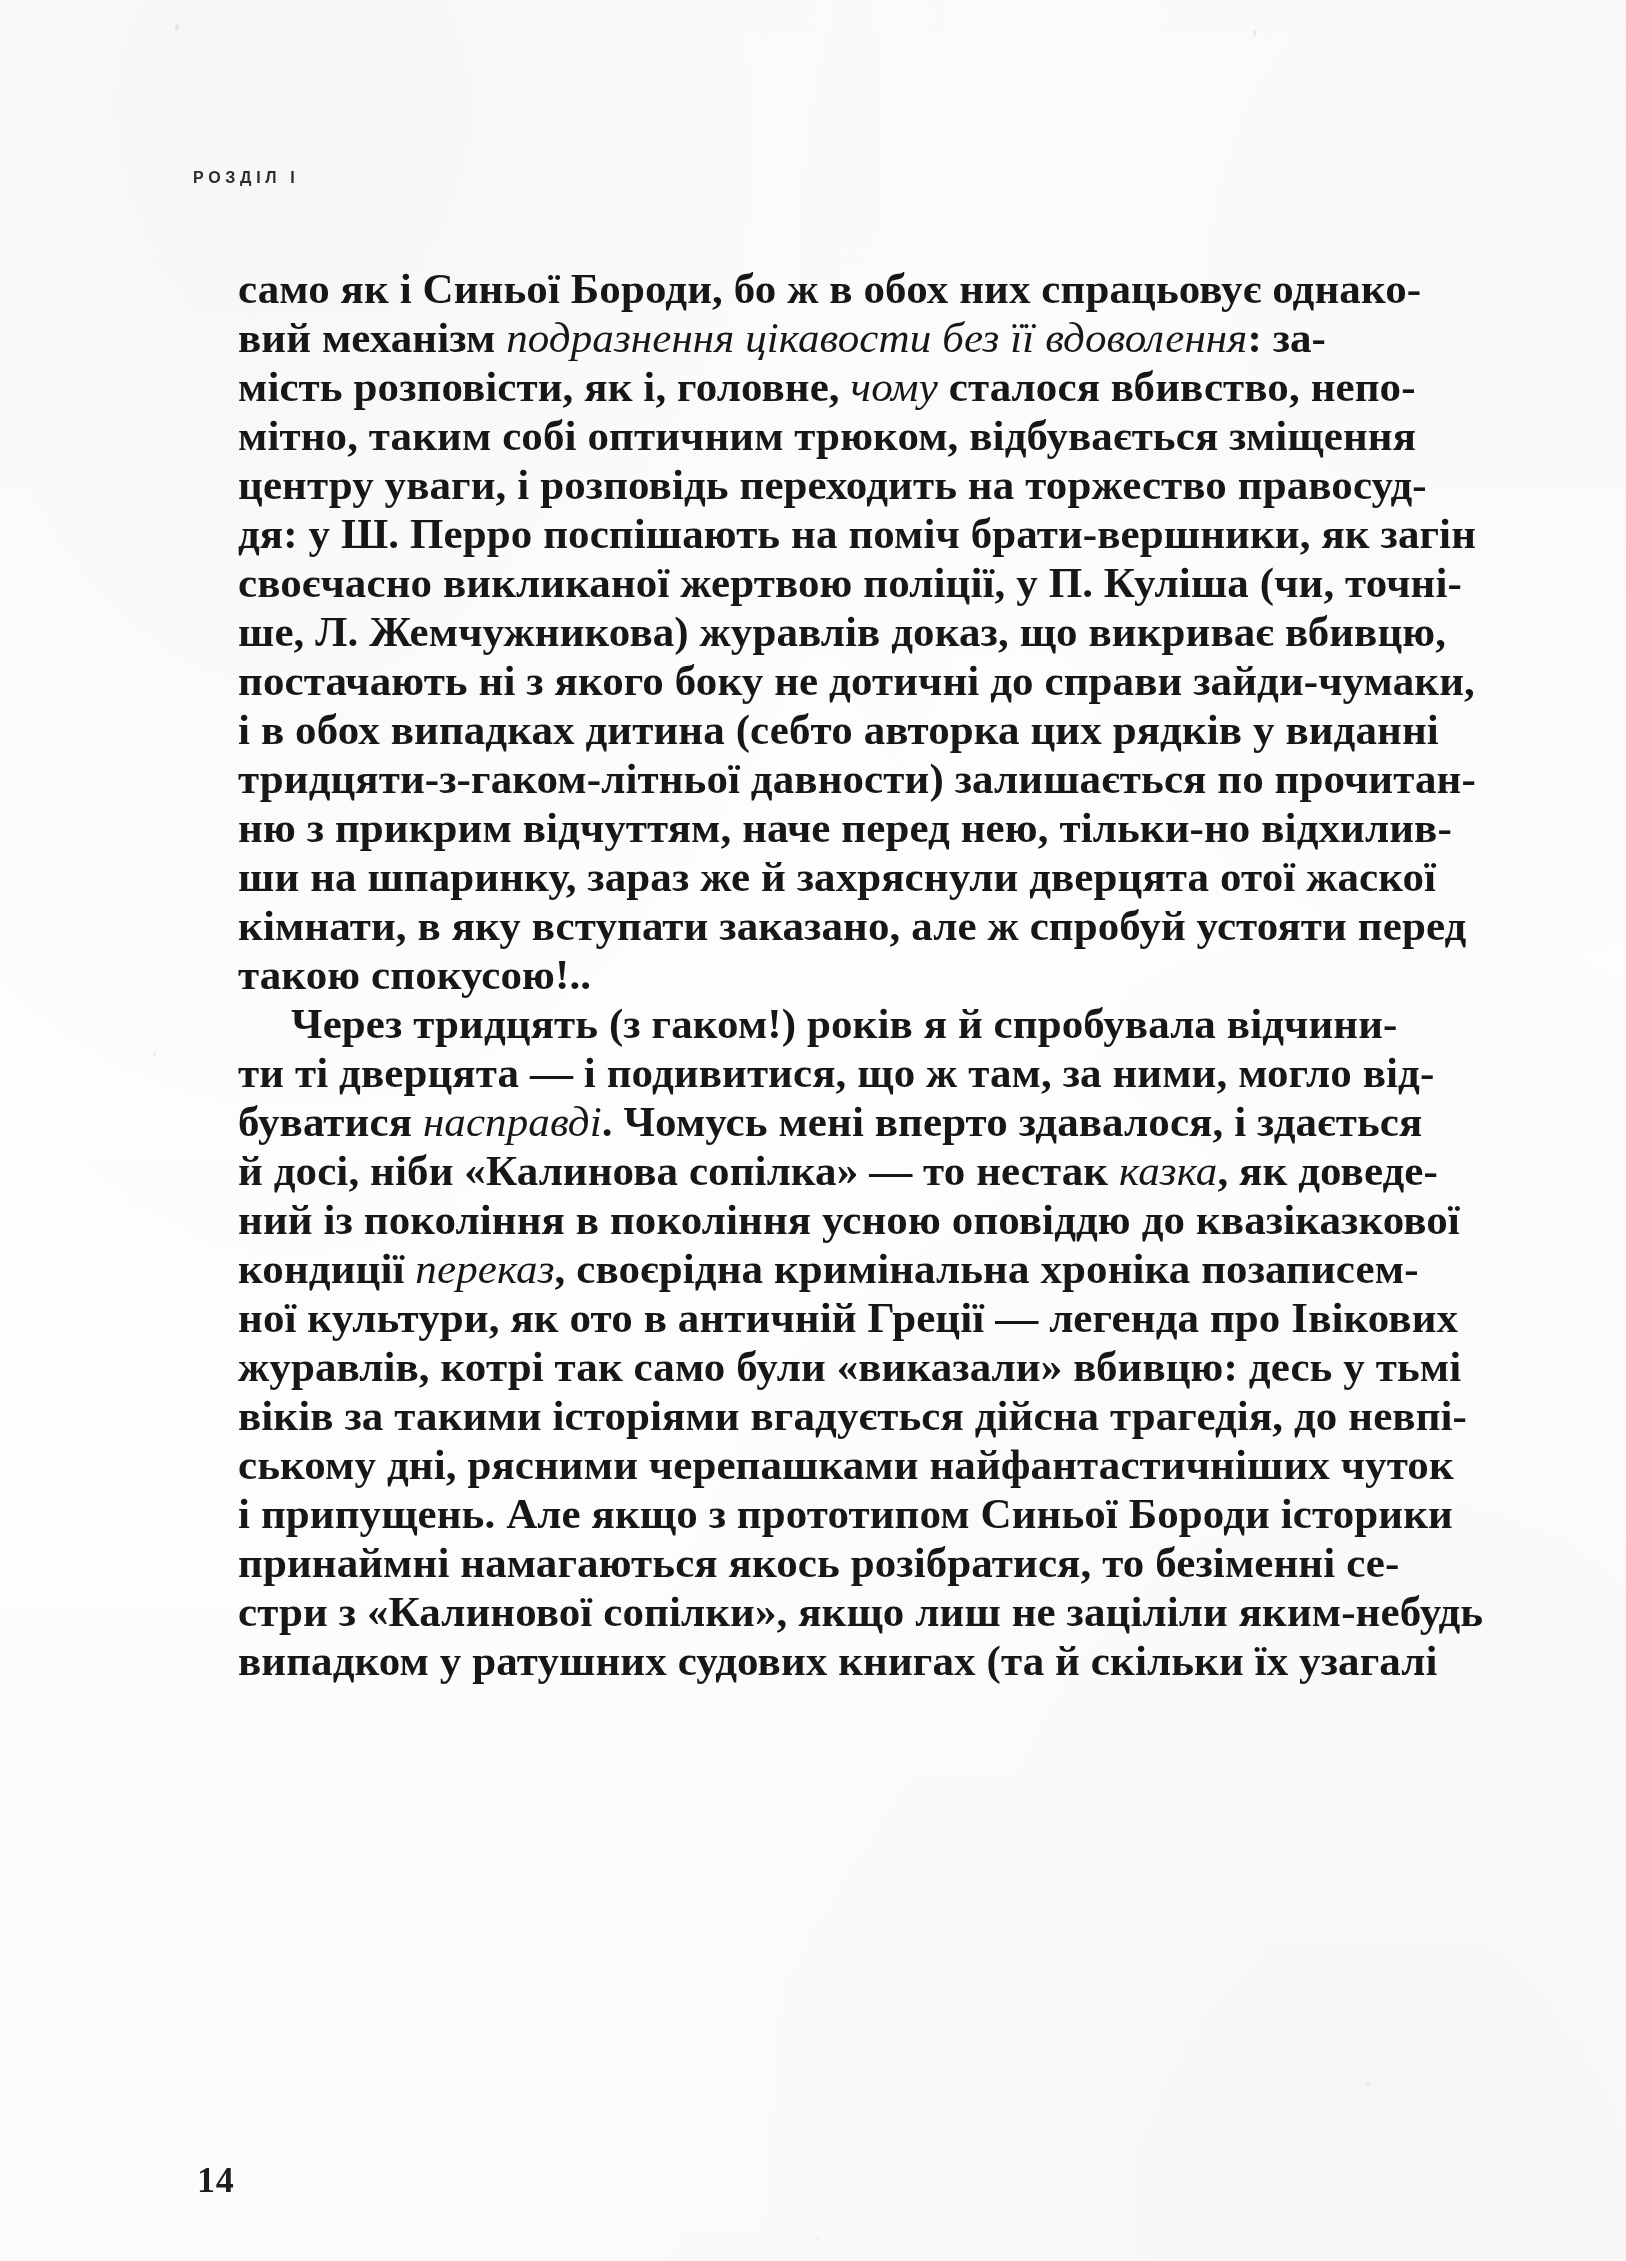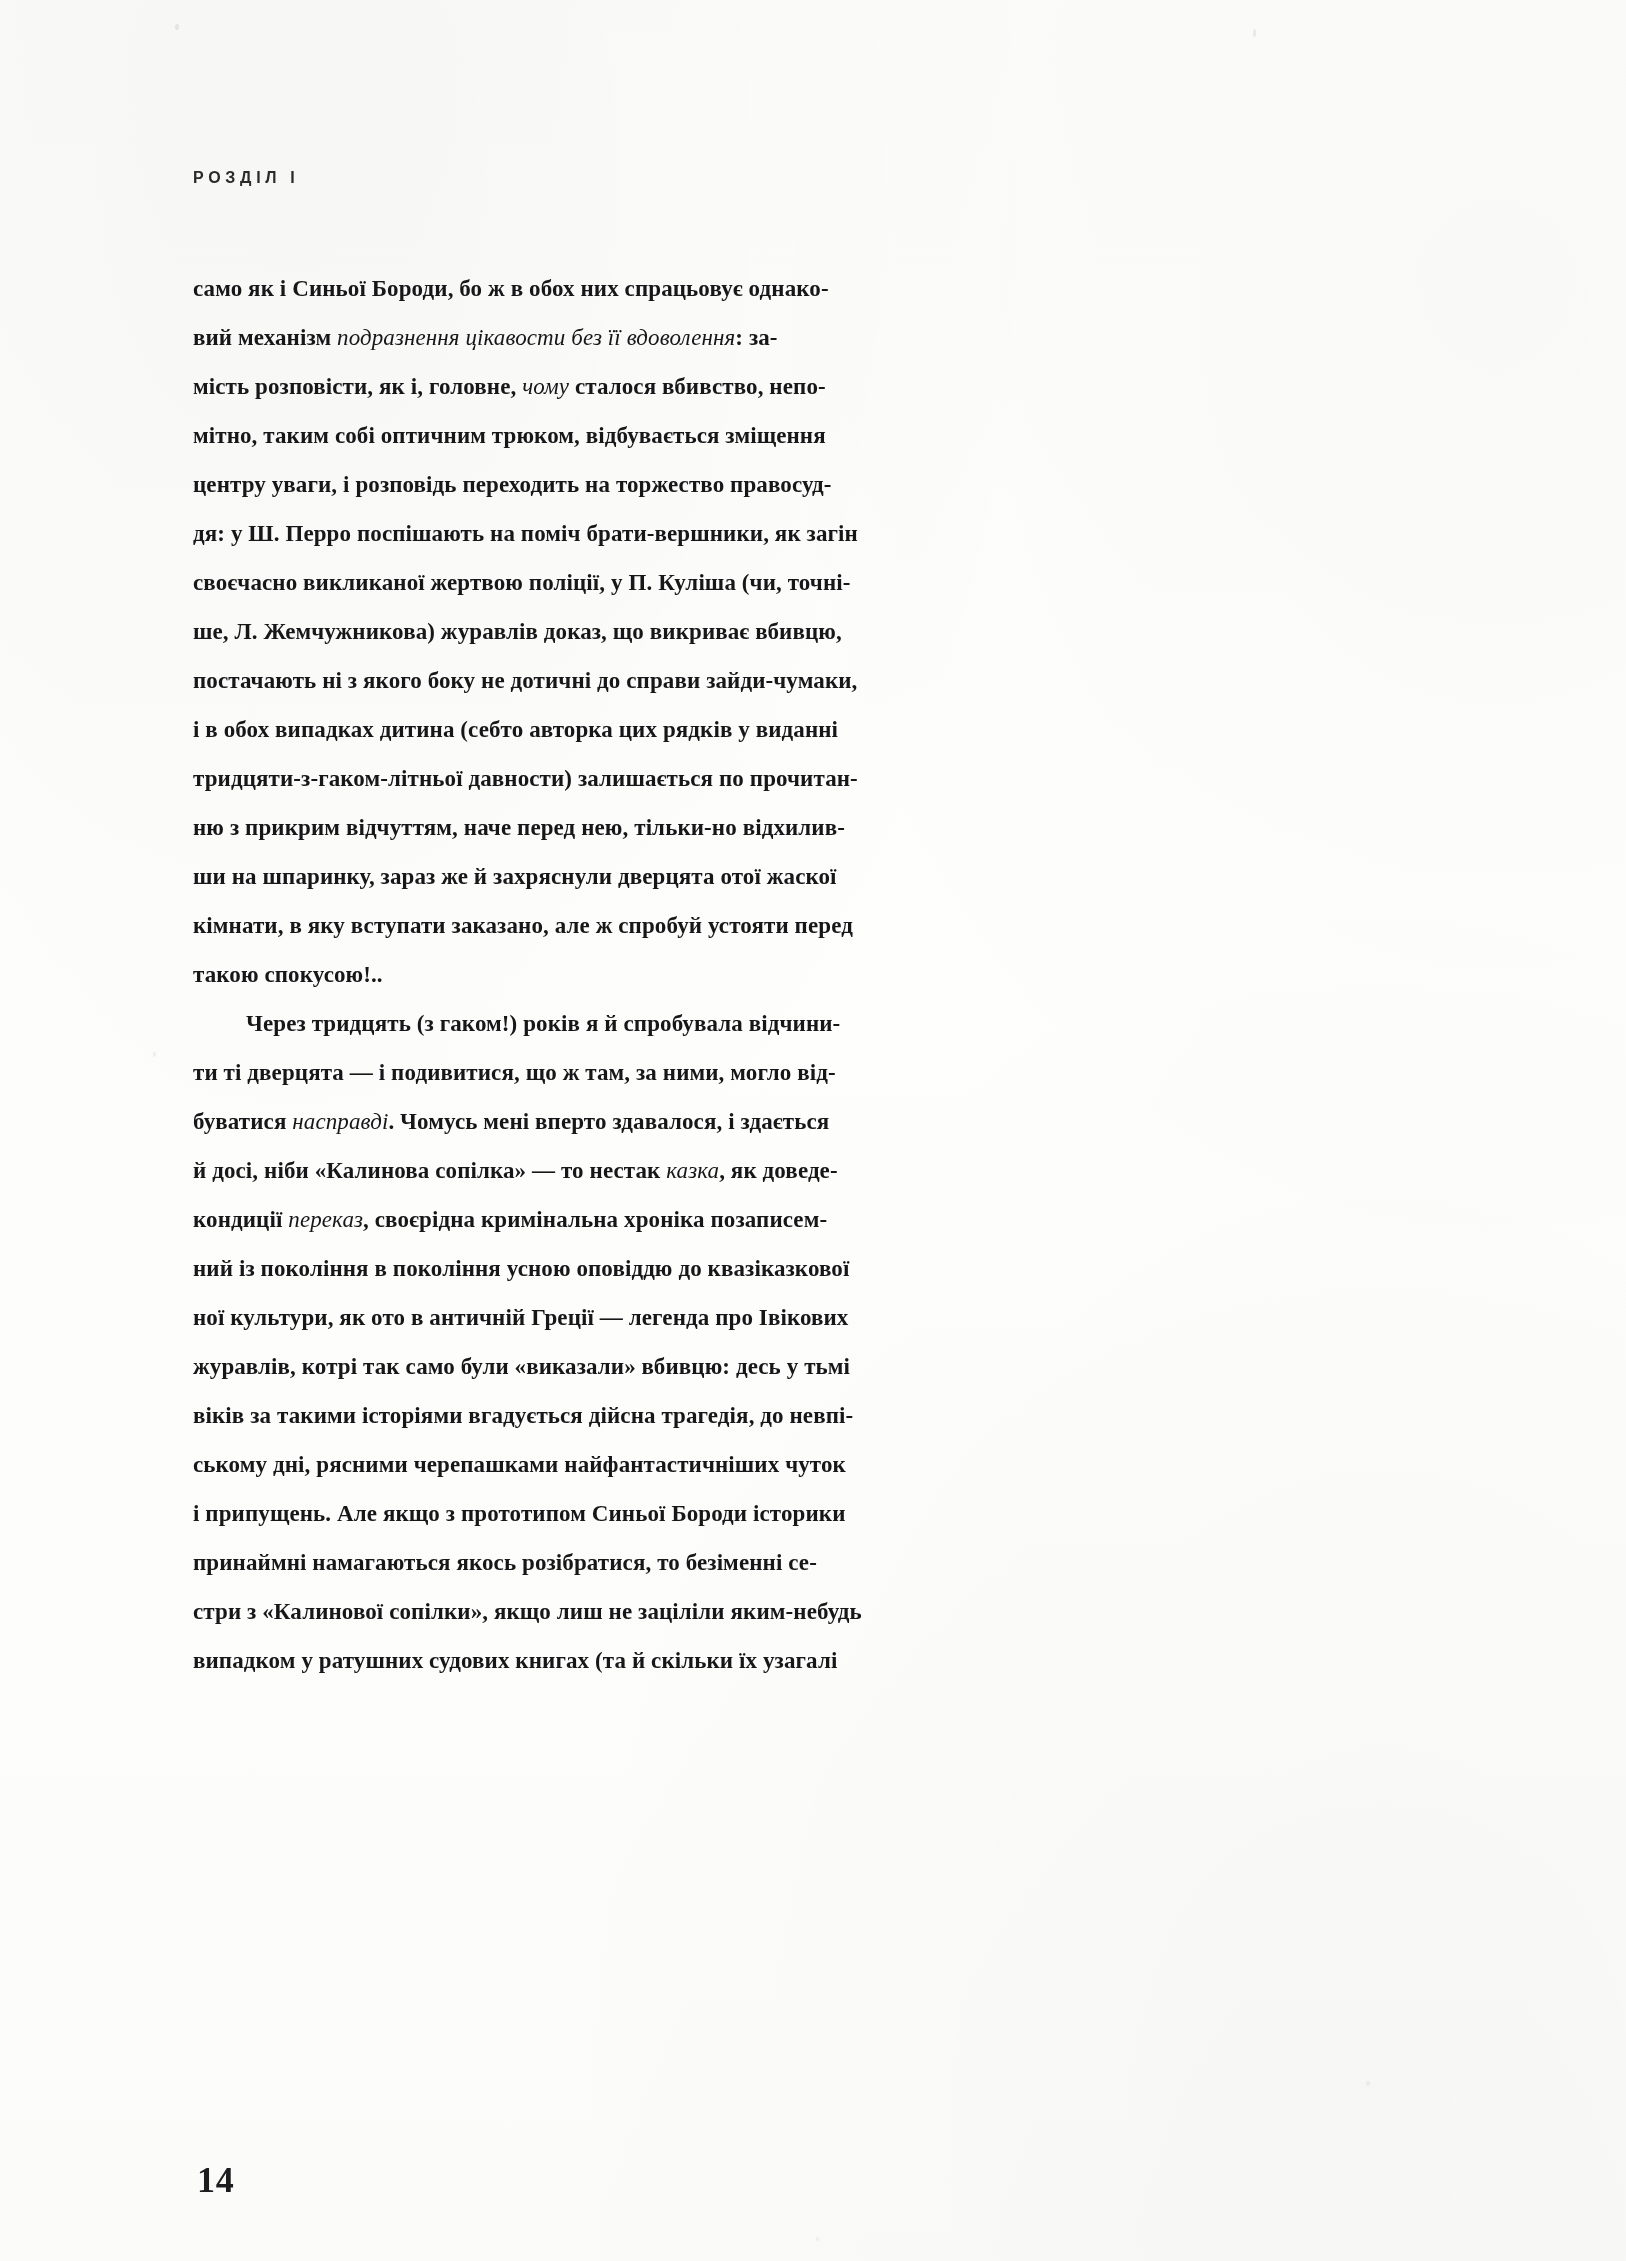--- a/index.html
+++ b/index.html
@@ -48,26 +48,27 @@
 
   .textblock {
     position: absolute;
     left: 193px;
     top: 264px;
     width: 1298px;
   }
 
   .line {
     font-family: "Liberation Serif", serif;
-    font-size: 23px;
+    font-size: 43px;
     line-height: 49px;
     color: #17171a;
     white-space: pre;
     letter-spacing: 0.1px;
     font-weight: 600;
+    margin-left: 45px;
     -webkit-font-smoothing: none;
   }
 
   
   .line.j {
     display: block;
   }
 
   .line i,
   .line em {
@@ -120,22 +121,22 @@
         <div class="line j"><span>ню з прикрим відчуттям, наче перед нею, тільки-но відхилив-</span></div>
         <div class="line j"><span>ши на шпаринку, зараз же й захряснули дверцята отої жаскої</span></div>
         <div class="line j"><span>кімнати, в яку вступати заказано, але ж спробуй устояти перед</span></div>
         <div class="line j"><span>такою спокусою!..</span></div>
       </div>
       <div class="para">
         <div class="line j"><span class="indent"></span><span>Через тридцять (з гаком!) років я й спробувала відчини-</span></div>
         <div class="line j"><span>ти ті дверцята — і подивитися, що ж там, за ними, могло від-</span></div>
         <div class="line j"><span>буватися </span><i>насправді</i><span>. Чомусь мені вперто здавалося, і здається</span></div>
         <div class="line j"><span>й досі, ніби «Калинова сопілка» — то нестак </span><i>казка</i><span>, як доведе-</span></div>
+        <div class="line j"><span>ний із покоління в покоління усною оповіддю до квазіказкової</span></div>
         <div class="line j"><span>кондиції </span><i>переказ</i><span>, своєрідна кримінальна хроніка позаписем-</span></div>
-        <div class="line j"><span>ний із покоління в покоління усною оповіддю до квазіказкової</span></div>
         <div class="line j"><span>ної культури, як ото в античній Греції — легенда про Івікових</span></div>
         <div class="line j"><span>журавлів, котрі так само були «виказали» вбивцю: десь у тьмі</span></div>
         <div class="line j"><span>віків за такими історіями вгадується дійсна трагедія, до невпі-</span></div>
         <div class="line j"><span>ському дні, рясними черепашками найфантастичніших чуток</span></div>
         <div class="line j"><span>і припущень. Але якщо з прототипом Синьої Бороди історики</span></div>
         <div class="line j"><span>принаймні намагаються якось розібратися, то безіменні се-</span></div>
         <div class="line j"><span>стри з «Калинової сопілки», якщо лиш не заціліли яким-небудь</span></div>
         <div class="line j"><span>випадком у ратушних судових книгах (та й скільки їх узагалі</span></div>
       </div>
     </div>

